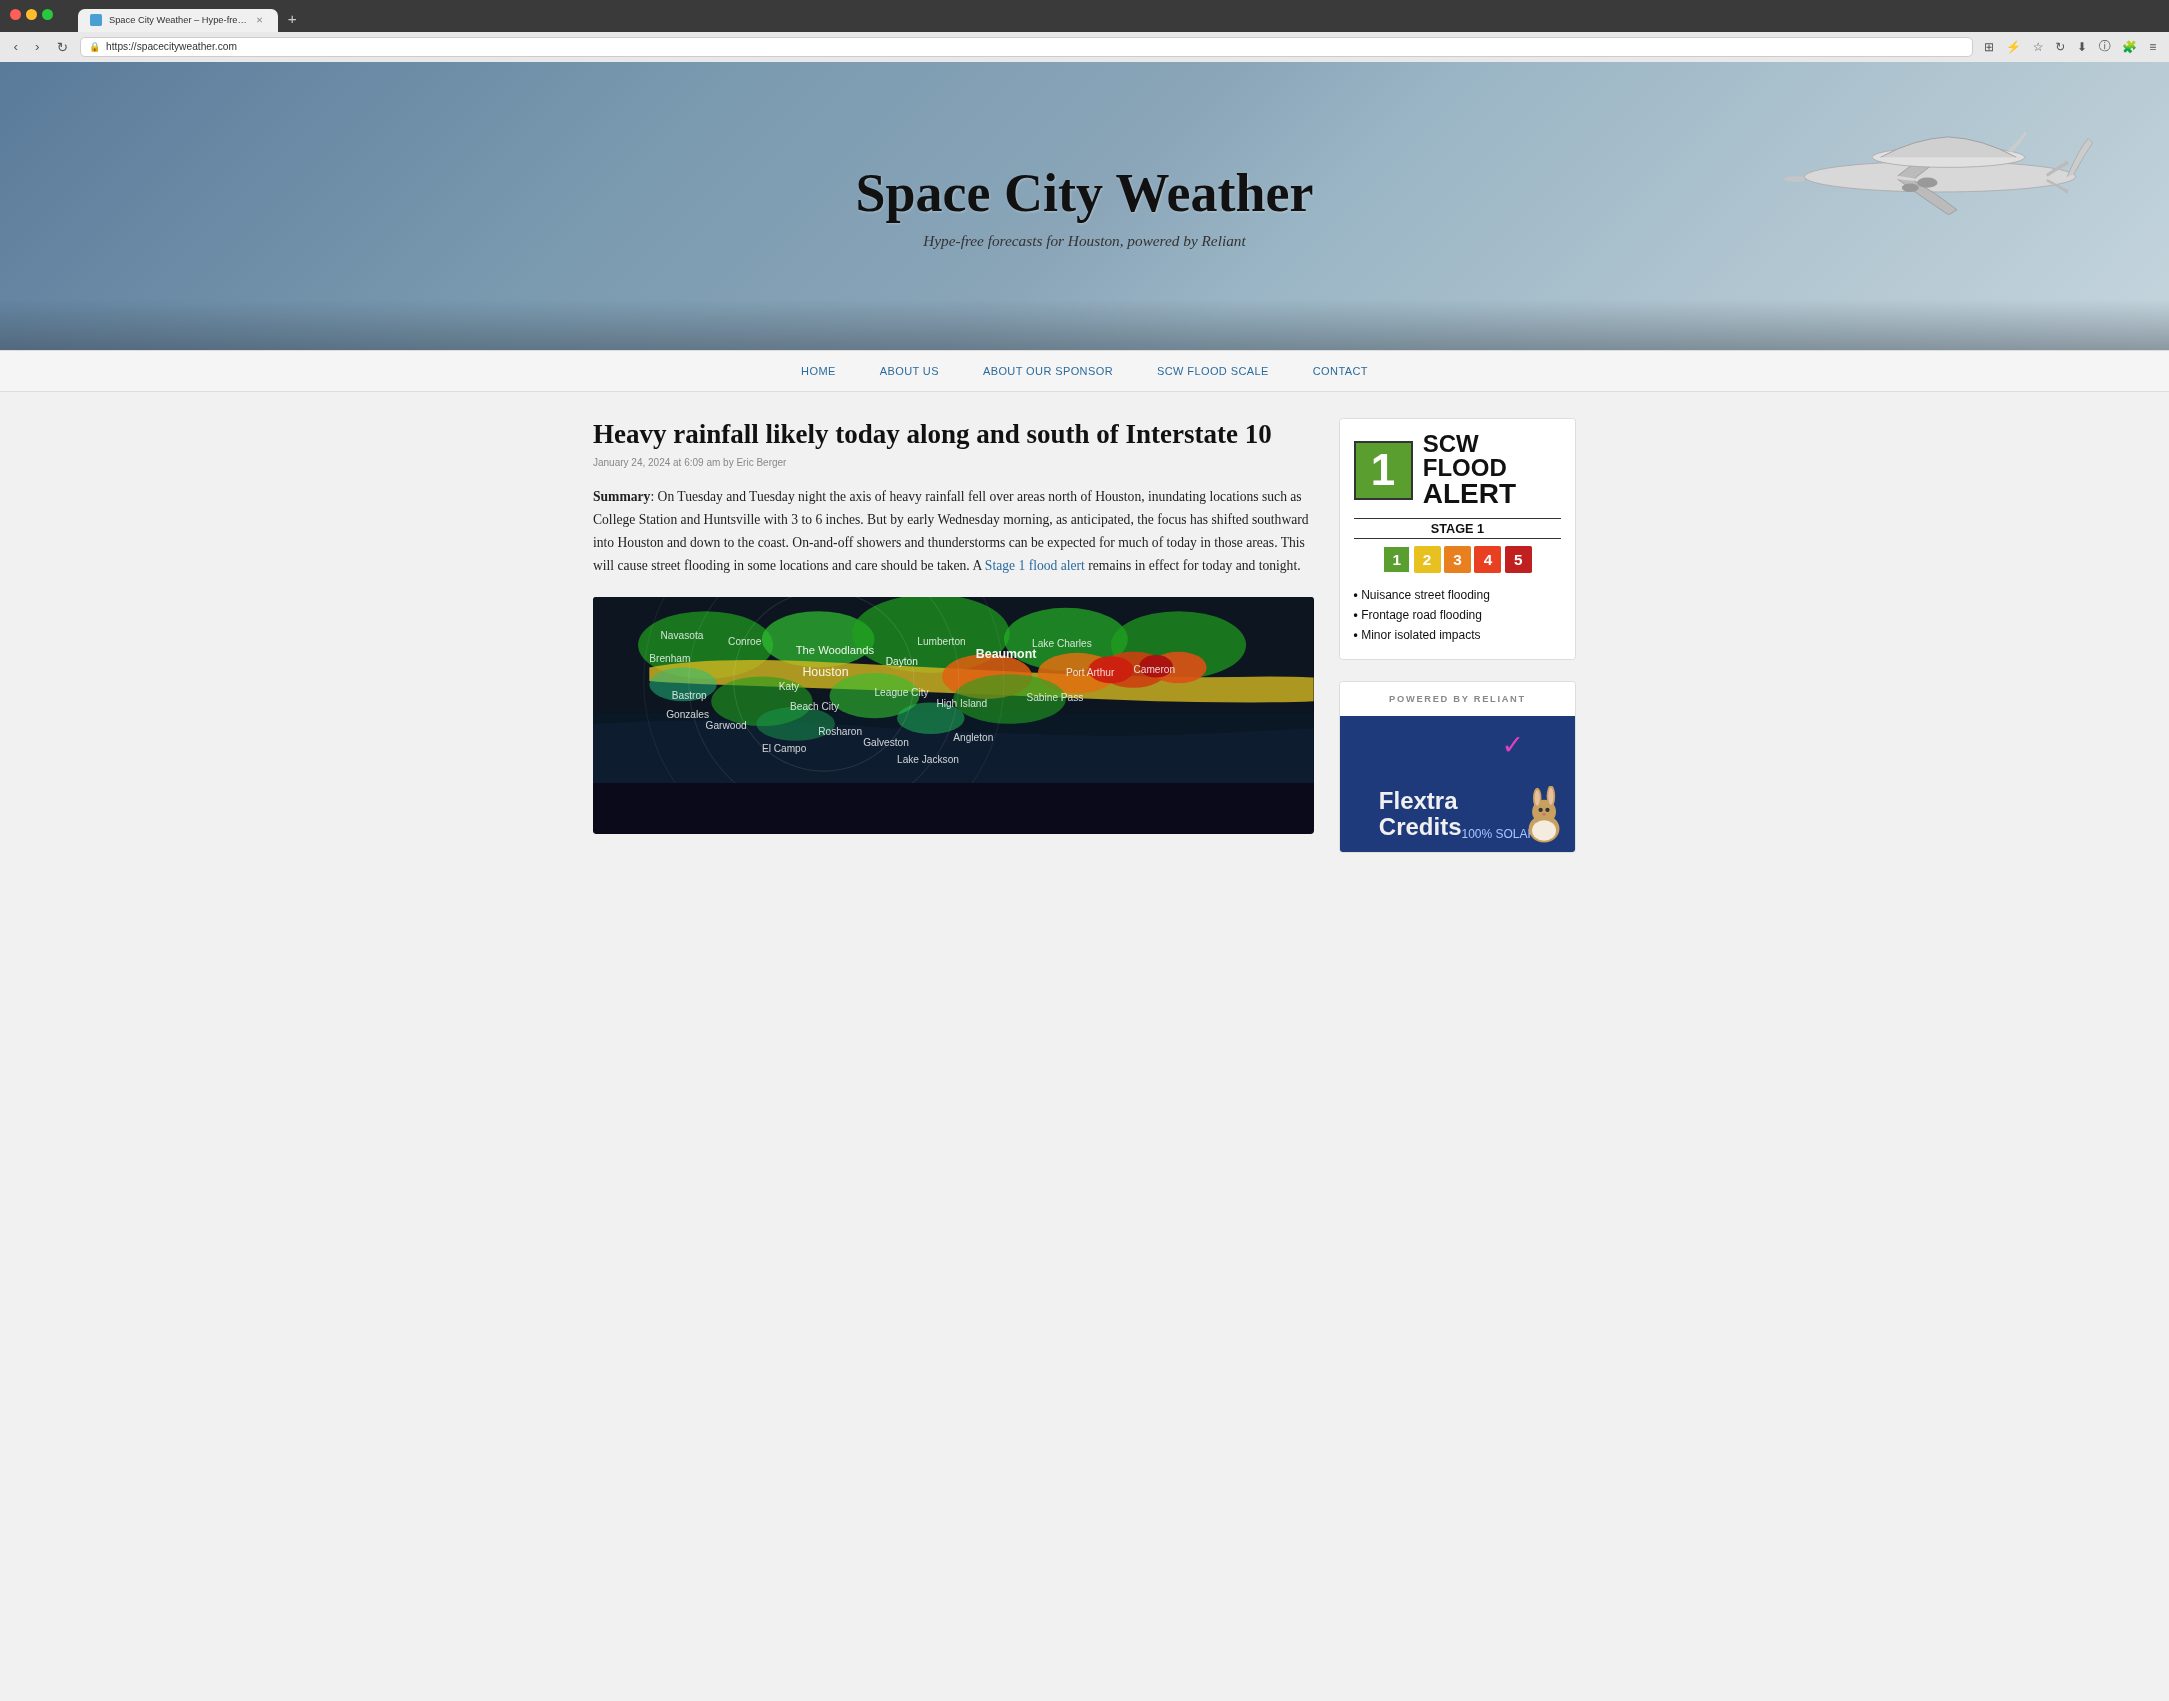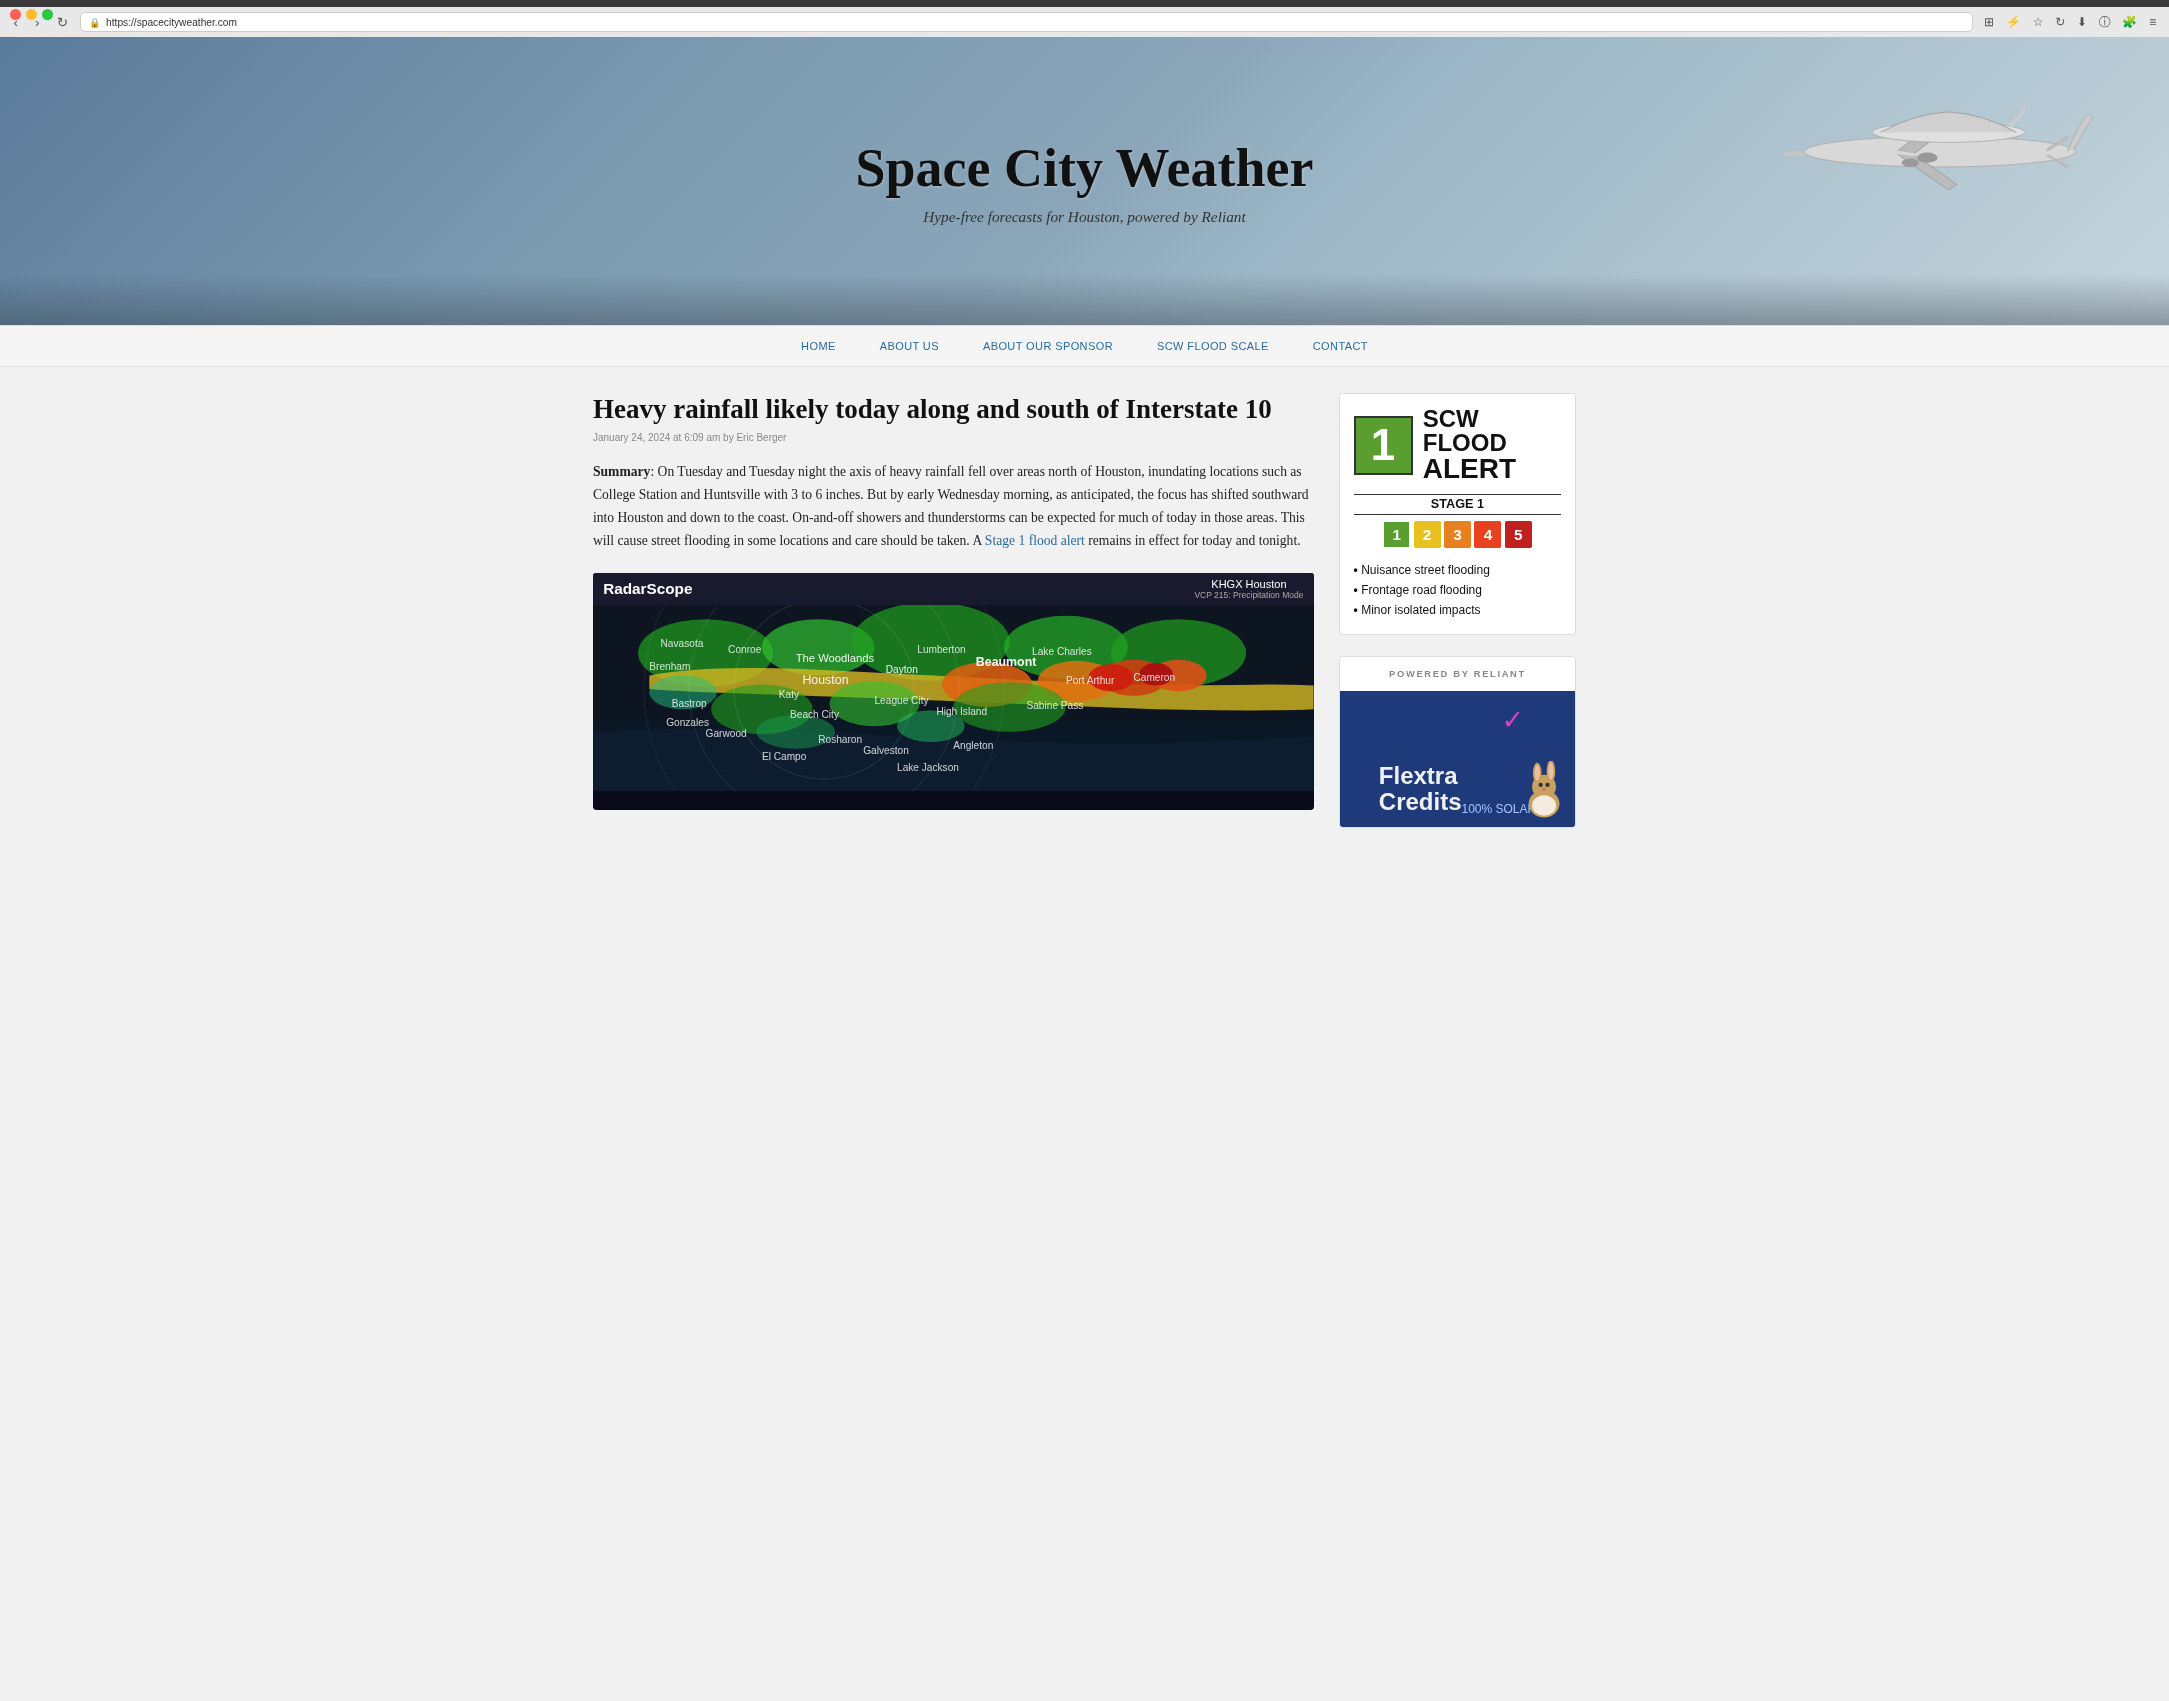--- a/index.html
+++ b/index.html
@@ -432,20 +432,28 @@
     }
   </style>
 </head>
 <body>
 
 <div class="browser-chrome">
   <div class="window-controls">
     <div class="win-btn win-close"></div>
     <div class="win-btn win-min"></div>
     <div class="win-btn win-max"></div>
+  </div>
+  <div class="browser-tabs" style="padding-left: 68px;">
+    <div class="browser-tab">
+      <div class="tab-favicon"></div>
+      <span class="tab-title">Space City Weather – Hype-fre…</span>
+      <span class="tab-close">✕</span>
+    </div>
+    <button class="tab-new">+</button>
   </div>
 </div>
 
 <div class="browser-toolbar">
   <button class="toolbar-btn">‹</button>
   <button class="toolbar-btn">›</button>
   <button class="toolbar-btn">↻</button>
   <div class="address-bar">
     <span class="address-lock">🔒</span>
     <span>https://spacecityweather.com</span>
@@ -504,27 +512,20 @@
 <div class="main-content">
 
   <div class="article-area">
     <h2 class="article-title">Heavy rainfall likely today along and south of Interstate 10</h2>
     <p class="article-meta">January 24, 2024 at 6:09 am by Eric Berger</p>
     <p class="article-body">
       <strong>Summary</strong><span>: On Tuesday and Tuesday night the axis of heavy rainfall fell over areas north of Houston, inundating locations such as College Station and Huntsville with 3 to 6 inches. But by early Wednesday morning, as anticipated, the focus has shifted southward into Houston and down to the coast. On-and-off showers and thunderstorms can be expected for much of today in those areas. This will cause street flooding in some locations and care should be taken. A </span><a href="#">Stage 1 flood alert</a><span> remains in effect for today and tonight.</span>
     </p>
 
     <div class="radar-container">
-      <div class="radar-header">
-        <span class="radar-brand">RadarScope</span>
-        <div class="radar-station">
-          <div>KHGX Houston</div>
-          <div style="font-size:8.5px; color:#aaa;">VCP 215: Precipitation Mode</div>
-        </div>
-      </div>
       <div class="radar-map">
         
         <svg width="100%" height="100%" viewBox="0 0 640 200" xmlns="http://www.w3.org/2000/svg" preserveAspectRatio="xMidYMid slice">
           <rect width="640" height="200" fill="#0d1520"></rect>
 
           <rect x="0" y="120" width="640" height="80" fill="#0a1825"></rect>
 
           <path d="M0 130 Q80 125 160 128 Q220 130 280 135 Q350 138 420 140 Q480 142 560 138 Q600 136 640 134 L640 200 L0 200Z" fill="#0f2035" opacity="0.6"></path>
 
           <ellipse cx="100" cy="60" rx="60" ry="30" fill="#20a020" opacity="0.7"></ellipse>

